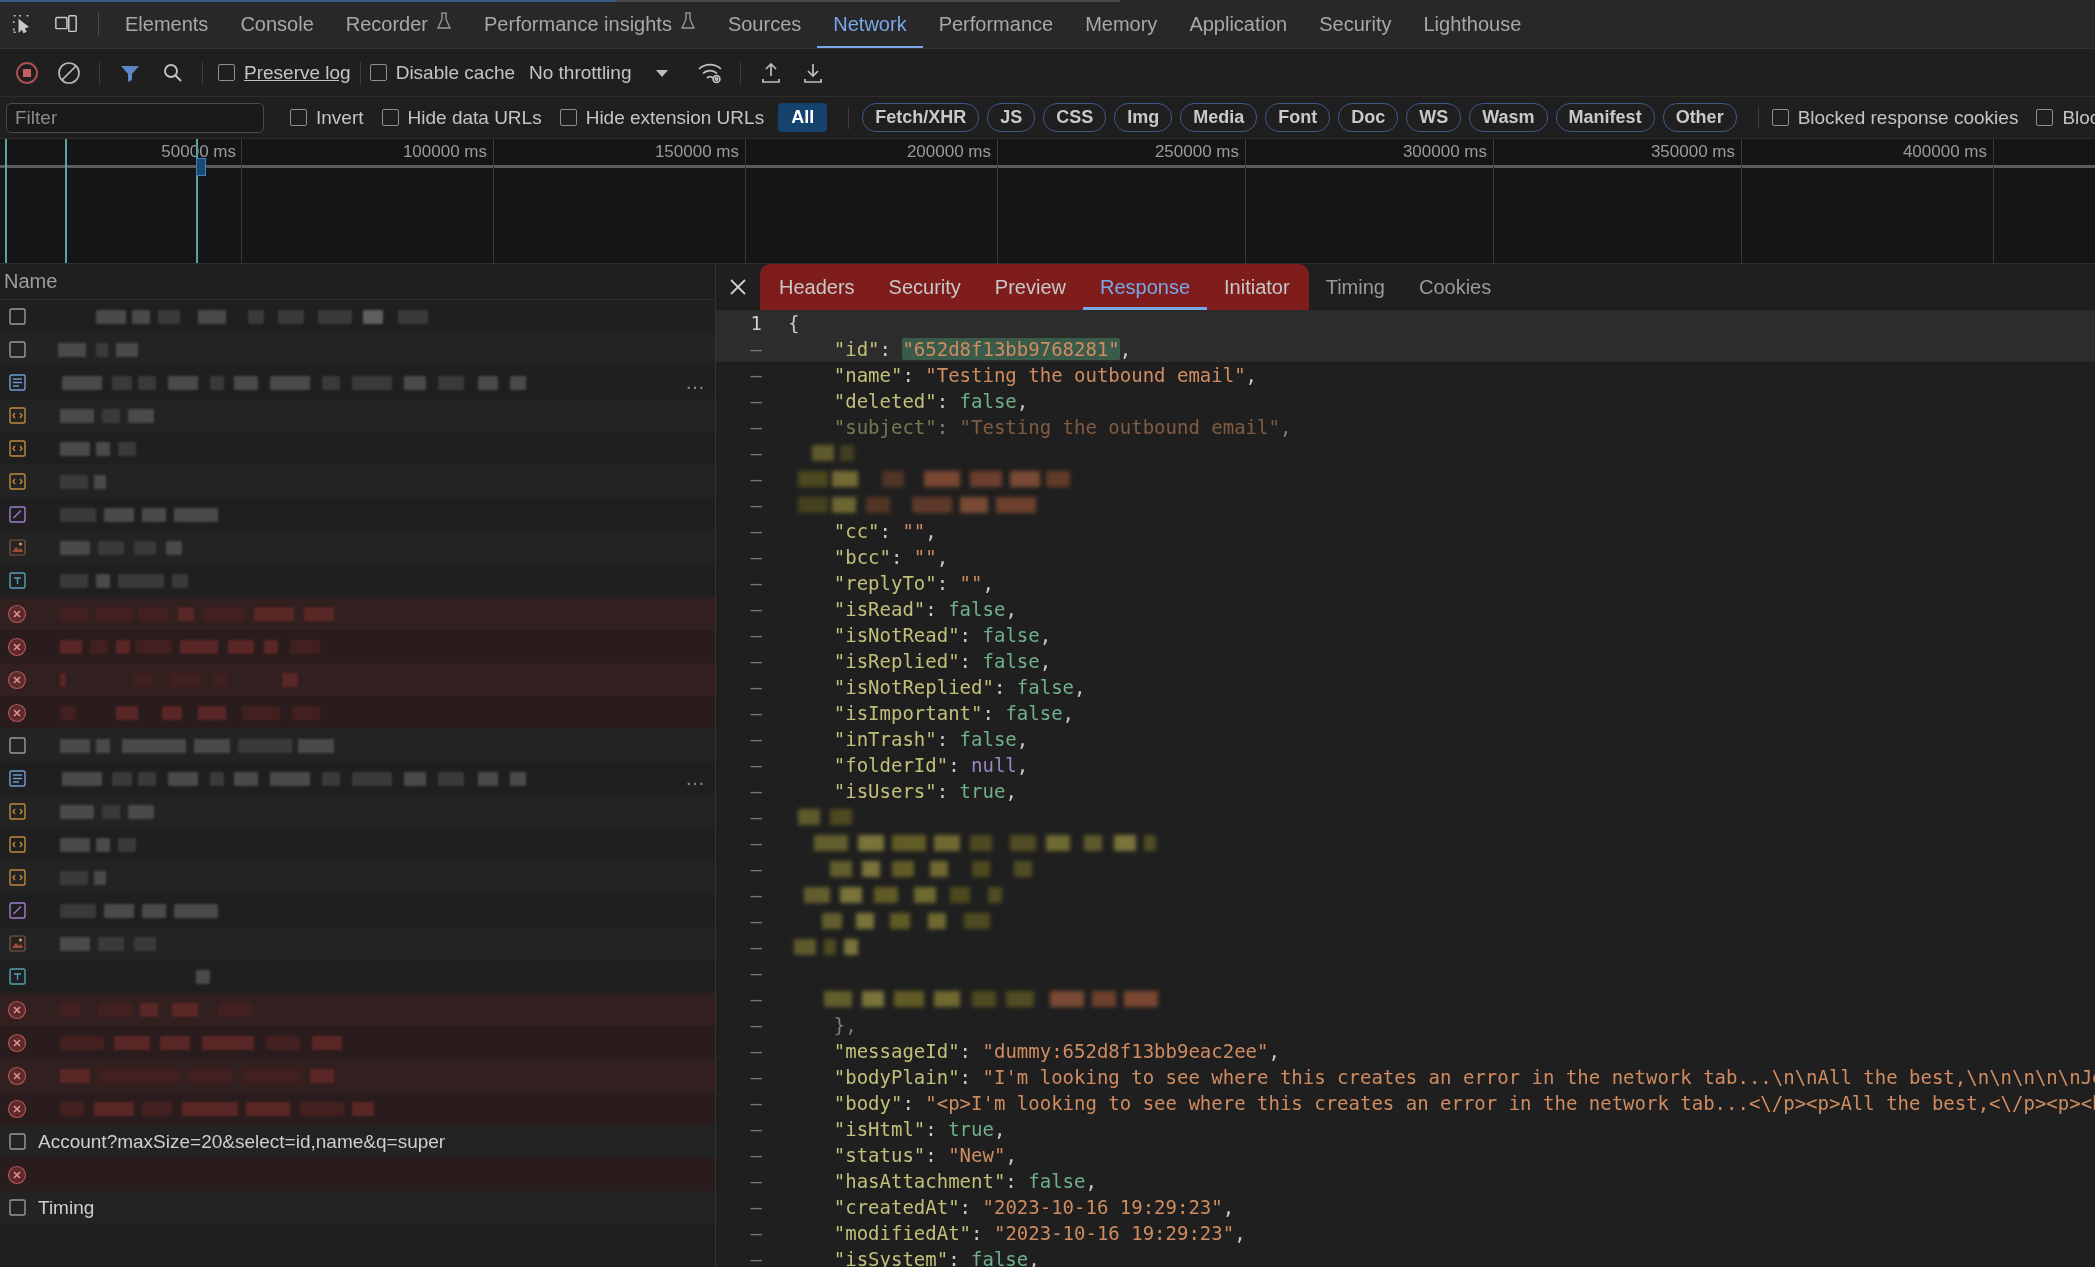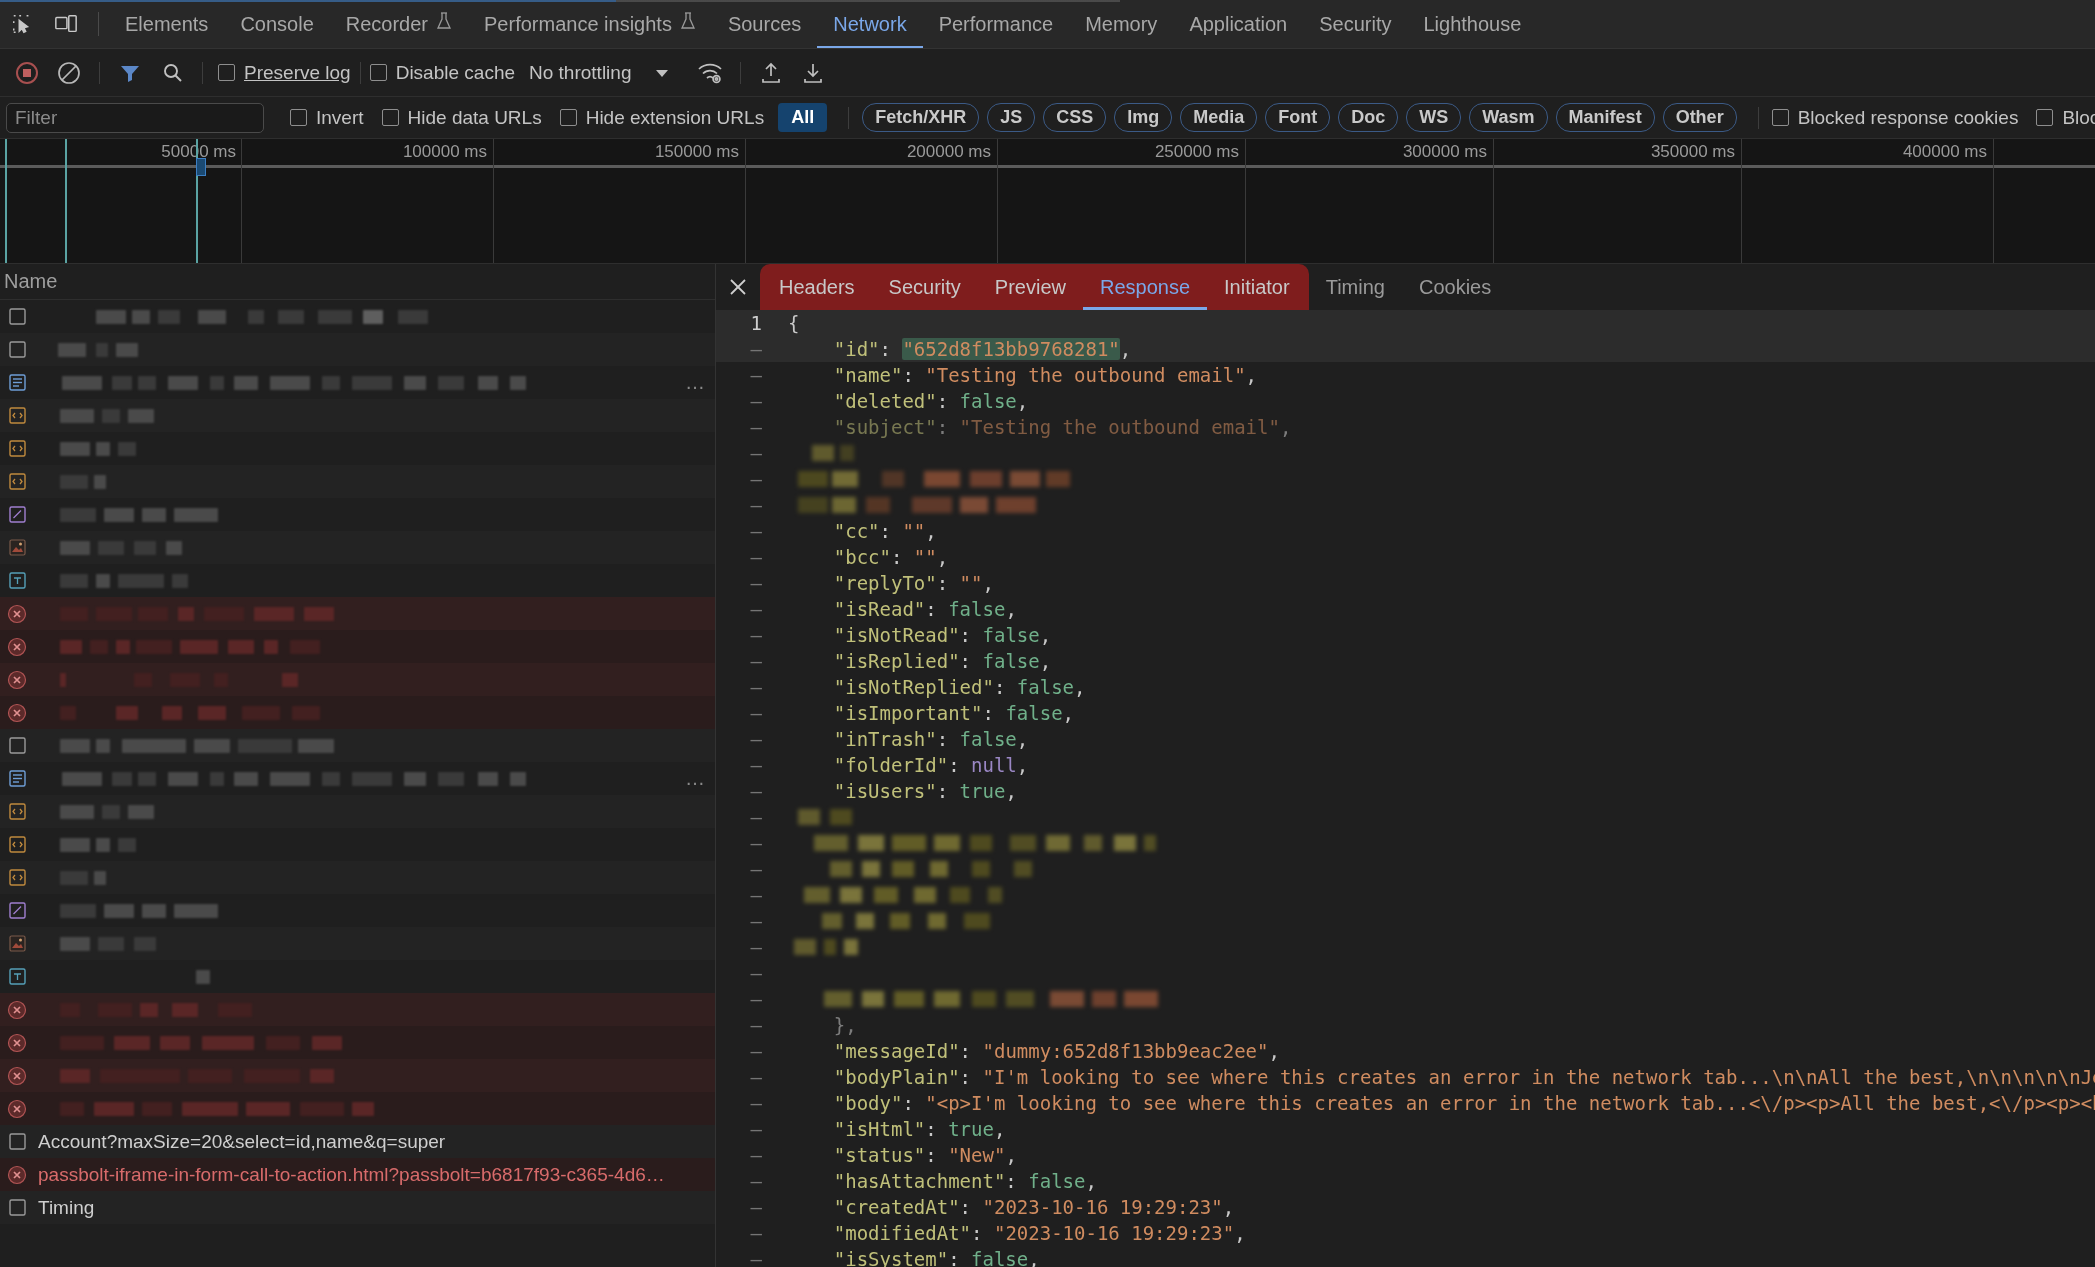--- a/index.html
+++ b/index.html
@@ -753,21 +753,20 @@
           </span>
           <span class="rname">Account?maxSize=20&amp;select=id,name&amp;q=super</span>
         </div>
         <div class="req-row err-bg">
           <span class="ricon">
             <svg width="20" height="20" viewBox="0 0 20 20">
               <circle cx="10" cy="10" r="8.5" fill="#5c2a2a" stroke="#b05454" stroke-width="1.2"></circle>
               <path d="M7 7l6 6M13 7l-6 6" stroke="#e09090" stroke-width="1.7"></path>
             </svg>
           </span>
-          <span class="rname err">passbolt-iframe-in-form-call-to-action.html?passbolt=b6817f93-c365-4d6…</span>
         </div>
         <div class="req-row alt">
           <span class="ricon">
             <svg width="19" height="19" viewBox="0 0 19 19" fill="none" stroke="#9a9a9a" stroke-width="1.4">
               <rect x="2" y="2" width="15" height="15" rx="1.5"></rect>
             </svg>
           </span>
           <span class="rname">Timing</span>
         </div>
       </div>

